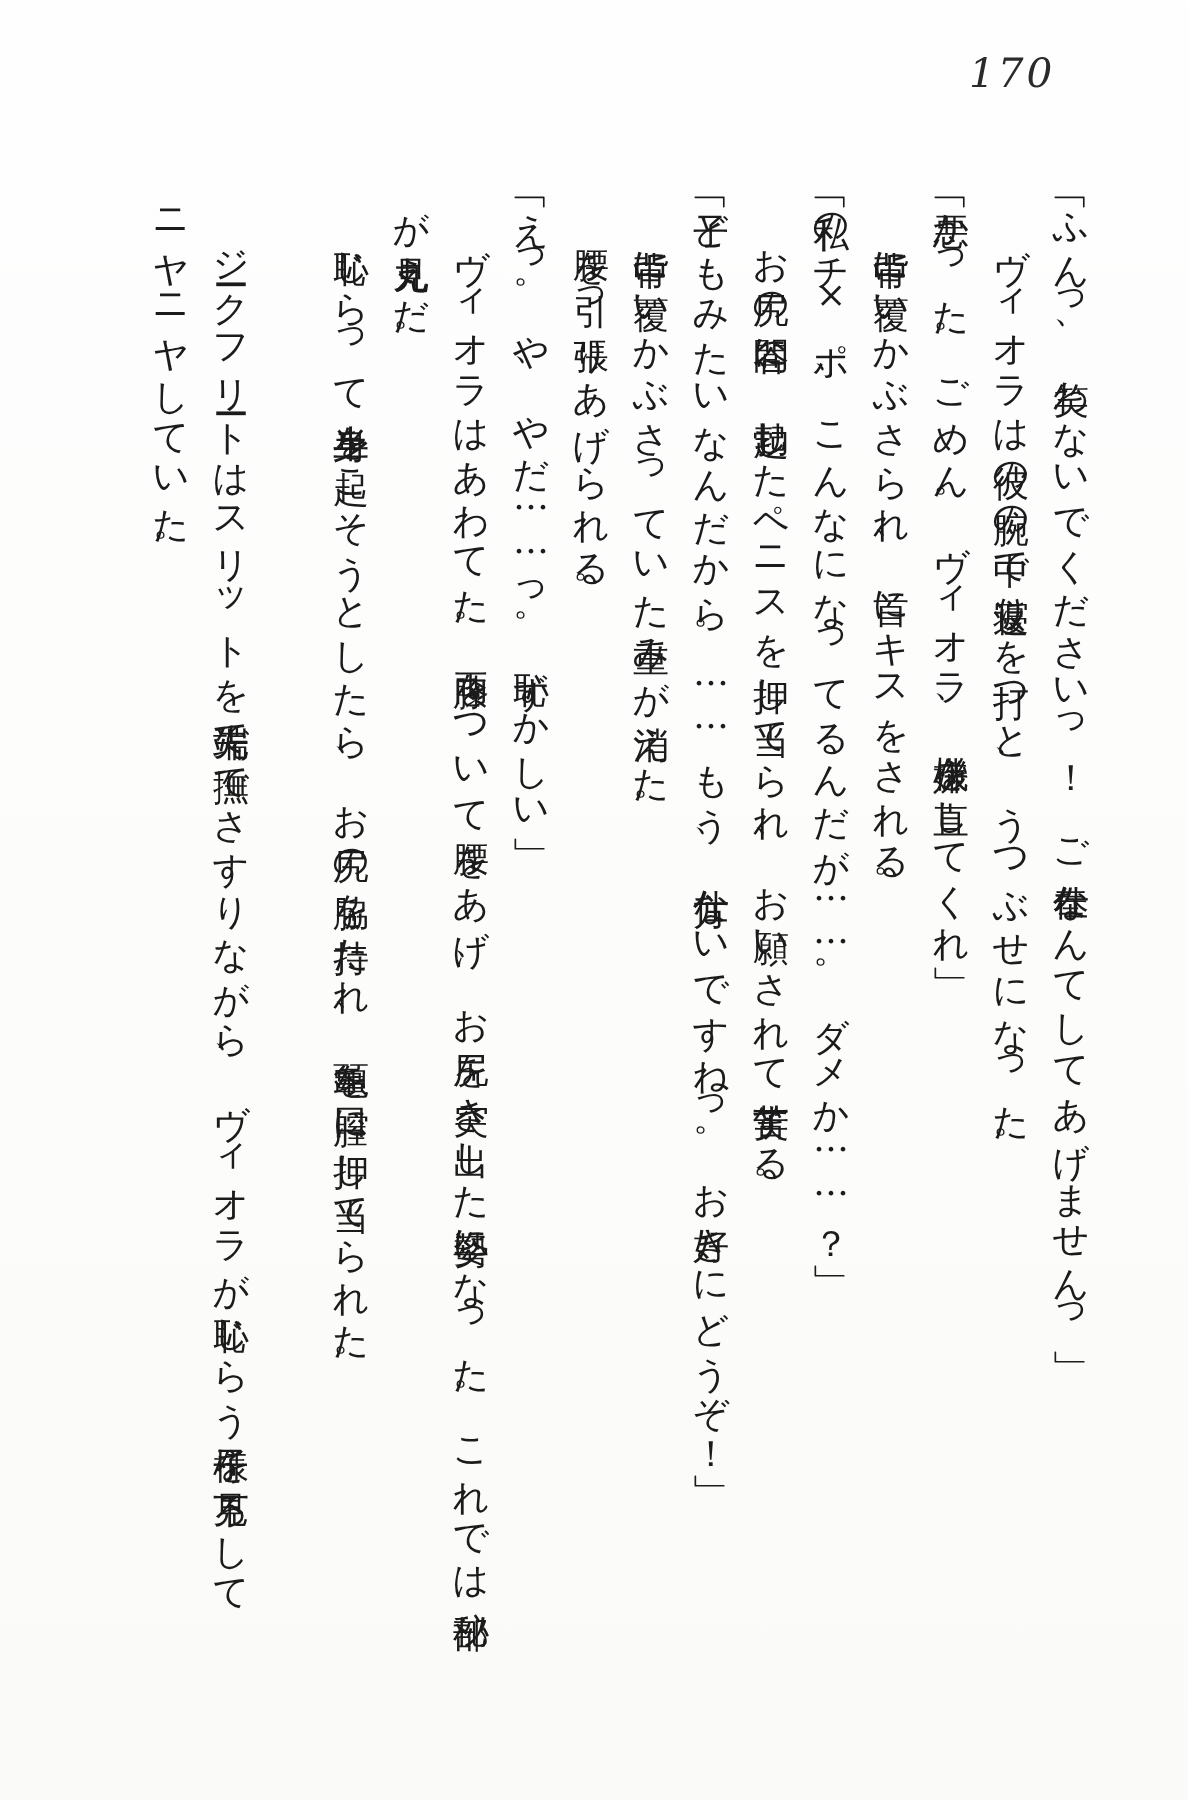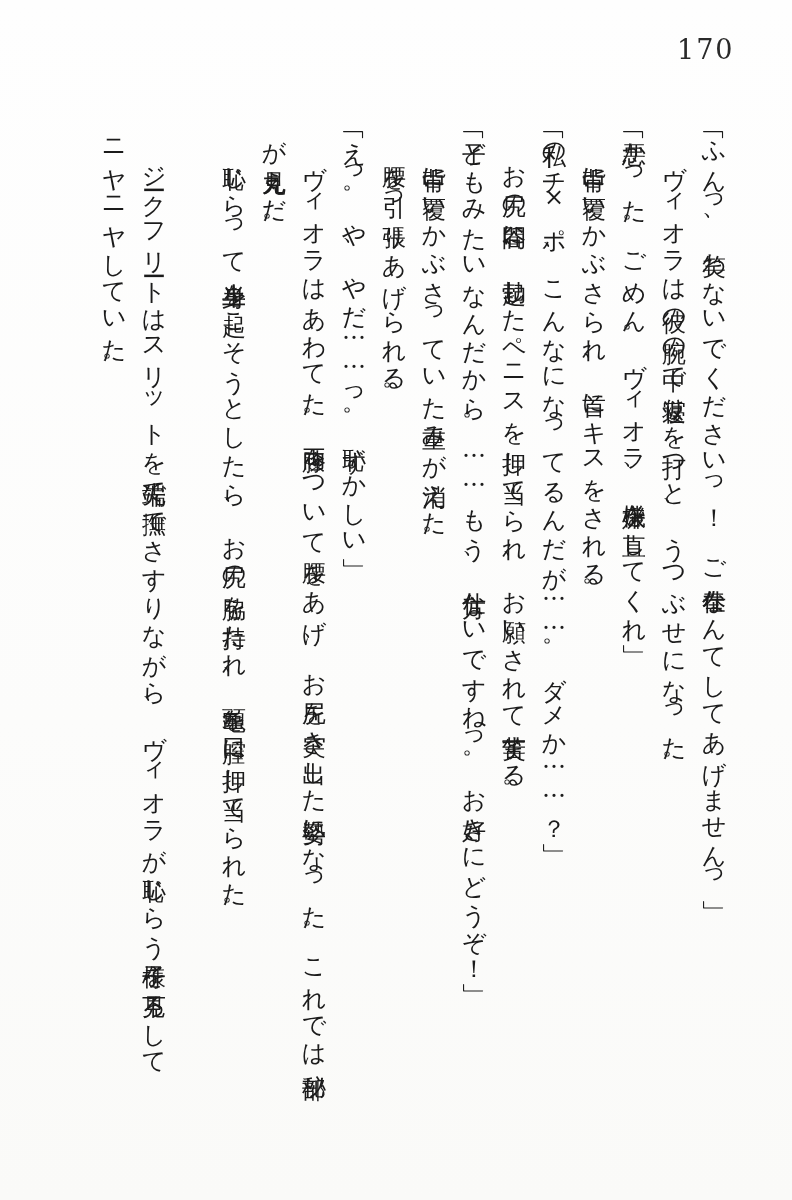--- a/index.html
+++ b/index.html
@@ -15,22 +15,23 @@
     font-family: "DejaVu Serif", "Liberation Serif", serif;
   }
   .scan-page {
     position: absolute;
     inset: 0;
     background: linear-gradient(180deg, #fefefe 0%, #fcfcfb 60%, #fafaf8 100%);
   }
   .page-number {
     position: absolute;
     top: 34px;
-    left: 677px;
+    left: 646px;
     font-size: 27px;
+    font-style: italic;
     letter-spacing: 2px;
     color: #2a2a2a;
     font-family: "DejaVu Serif", "Liberation Serif", serif;
   }
   .text-block {
     position: absolute;
     top: 124px;
     right: 58px;
     width: 684px;
     height: 952px;

